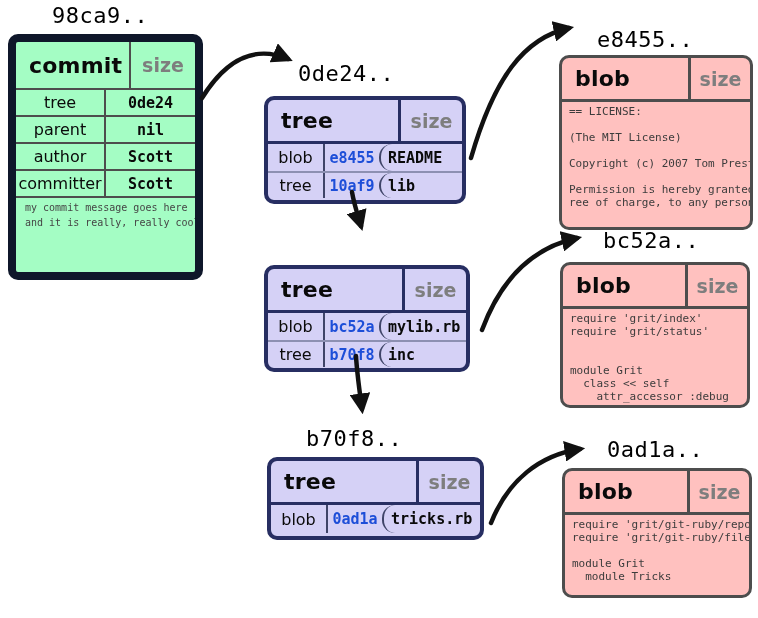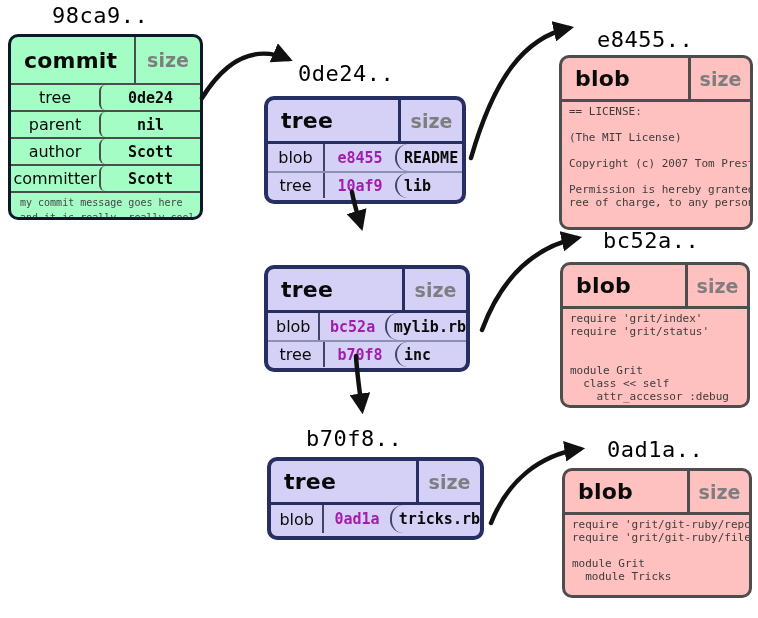--- a/index.html
+++ b/index.html
@@ -23,39 +23,39 @@
   .hdr-type {
     flex:1; display:flex; align-items:center; padding-left:13px;
     font-weight:bold; font-size:22px; color:#0a0a0a; letter-spacing:0.2px;
   }
   .hdr-size {
     display:flex; align-items:center; justify-content:center;
     font-size:19px; font-weight:600; color:#7e7e7e;
   }
   .mono { font-family:"DejaVu Sans Mono", monospace; font-weight:bold; }
   
-  .commit-box { left:8px; top:34px; width:195px; height:186px;
-    background:#a4fdc4; border:3px solid #0f172a; }
+  .commit-box { left:8px; top:34px; width:195px; height:246px;
+    background:#a4fdc4; border:8px solid #0f172a; }
   .commit-box .hdr { height:46px; }
   .commit-box .hdr-size { width:66px; border-left:2px solid #4d4d4d; }
   .crow { height:27px; display:flex; border-top:2px solid #4d4d4d; flex-shrink:0; }
   .crow .lbl { width:88px; display:flex; align-items:center; justify-content:center; font-size:16px; color:#0a0a0a; }
-  .crow .val { flex:1; border-left:2px solid #4d4d4d; display:flex; align-items:center; justify-content:center; font-size:15px; color:#0a0a0a;border-radius:6px; }
+  .crow .val { flex:1; border-left:2px solid #4d4d4d; display:flex; align-items:center; justify-content:center; font-size:15px; color:#0a0a0a; }
   .msg {
     flex:1; border-top:2px solid #4d4d4d; font-family:"DejaVu Sans Mono", monospace;
     font-size:10px; line-height:15px; color:#454545; padding:2px 4px 0 9px; white-space:pre;
   }
   
   .tree-box { background:#d5d1f6; border:4px solid #272e62; }
   .tree-box .hdr { height:44px; border-bottom:3px solid #272e62; }
   .tree-box .hdr-size { width:64px; border-left:3px solid #272e62; }
   .trow { display:flex; flex-shrink:0; height:27px; }
   .trow + .trow { border-top:2px solid #8d90b2; }
   .trow .t-type { width:55px; display:flex; align-items:center; justify-content:center; font-size:16px; color:#0a0a0a; }
-  .trow .t-hash { width:72px; border-left:2px solid #3f4468; display:flex; align-items:center; justify-content:center; font-size:15px; color:#a21caf; }
+  .trow .t-hash { width:56px; border-left:2px solid #3f4468; display:flex; align-items:center; justify-content:center; font-size:15px; color:#1d4ed8; }
   .trow .t-name { flex:1; border-left:2px solid #3f4468; display:flex; align-items:center; padding-left:7px; font-size:15px; color:#0a0a0a;border-radius:13px; }
   .tree1 { left:264px; top:96px; width:202px; height:108px; }
   .tree2 { left:264px; top:265px; width:206px; height:107px; }
   .tree3 { left:267px; top:457px; width:217px; height:83px; }
   .tree3 .trow { height:28px; }
   
   .blob-box { background:#ffc1bf; border:3px solid #4d4d4d; }
   .blob-box .hdr { height:44px; border-bottom:3px solid #4d4d4d; }
   .blob-box .hdr-size { width:62px; border-left:3px solid #4d4d4d; }
   .blob-content {

